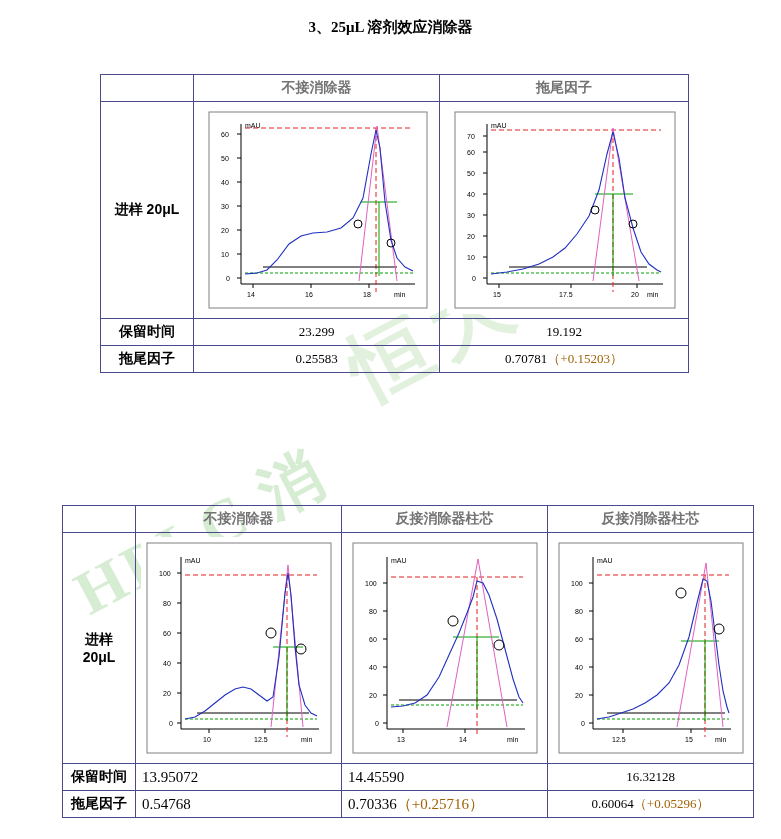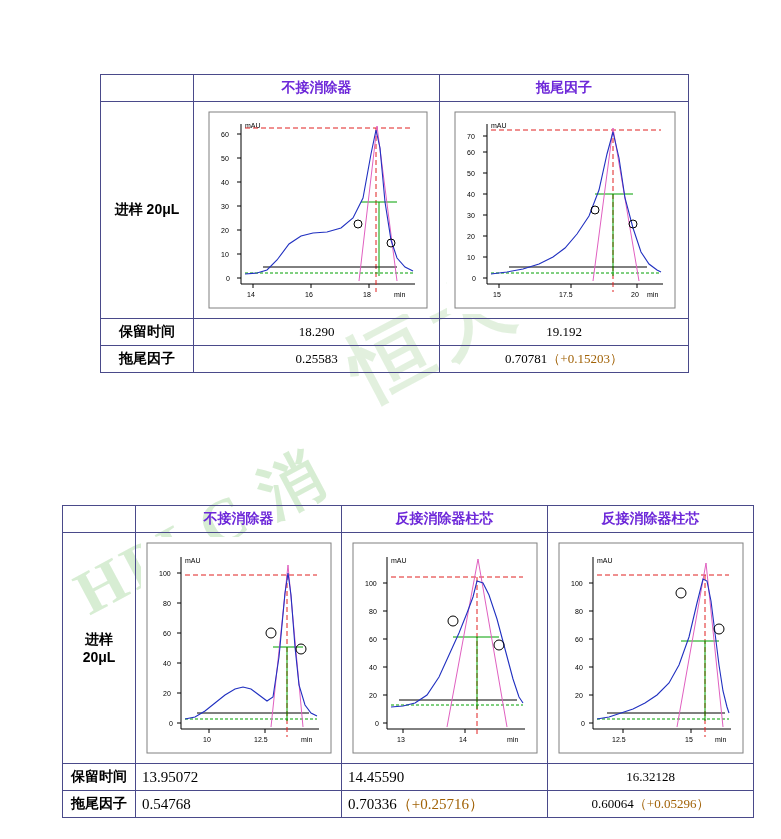--- a/index.html
+++ b/index.html
@@ -37,21 +37,21 @@
   }
   #t1{top:18px;}
   #t2{top:455px;}
 
   
   table{border-collapse:collapse;position:absolute;z-index:2;background:transparent;}
   td,th{border:1px solid #4a4a8a;padding:0;}
   .hdr{
     text-align:center;font-weight:bold;font-size:14px;
     font-family:"Liberation Serif", serif;height:26px;
-    color:#6d28d9;
+    color:#737373;
   }
   .rowlabel{
     font-weight:bold;font-size:14px;
     font-family:Liberation Sans, sans-serif;
     text-align:center;padding:4px 6px;white-space:nowrap;
   }
   .numcell{
     text-align:center;font-size:13px;height:24px;
     font-family:"Liberation Serif", serif;
   }
@@ -93,20 +93,21 @@
 <body>
 
 <div class="page">
 
   <div class="watermark">
     <div class="wm-text wm1">HPLC 消</div>
     <div class="wm-text wm2">恒大</div>
     <div class="wm-text wm3">®</div>
   </div>
 
+  <div class="sect-title" id="t1">3、25μL 溶剂效应消除器</div>
 
   <table id="table1">
     <tbody>
         <tr>
       <td class="c-label hdr"></td>
       <td class="c-a hdr">不接消除器</td>
       <td class="c-b hdr">拖尾因子</td>
     </tr>
     <tr>
       <td class="rowlabel">进样 20μL</td>
@@ -205,21 +206,21 @@
           <line class="greenline" x1="166" y1="88" x2="166" y2="170"></line>
           <path class="pinkline" d="M146 175 L166 22 L192 175"></path>
           <path class="curve" d="M44 168 L60 166 L76 163 L92 158 L106 151 L118 142 L130 128 L142 110 L152 84 L160 48 L166 26 L172 52 L178 92 L186 122 L194 146 L202 158 L210 164 L214 166"></path>
           <circle class="marker" cx="148" cy="104" r="4"></circle>
           <circle class="marker" cx="186" cy="118" r="4"></circle>
         </svg>
       </td>
     </tr>
     <tr>
       <td class="rowlabel">保留时间</td>
-      <td class="numcell">18.290</td>
+      <td class="numcell">23.299</td>
       <td class="numcell">19.192</td>
     </tr>
     <tr>
       <td class="rowlabel">拖尾因子</td>
       <td class="numcell">0.25583</td>
       <td class="numcell"><span>0.70781</span><span class="red">（+0.15203）</span></td>
     </tr>
   </tbody>
     </table>
 

